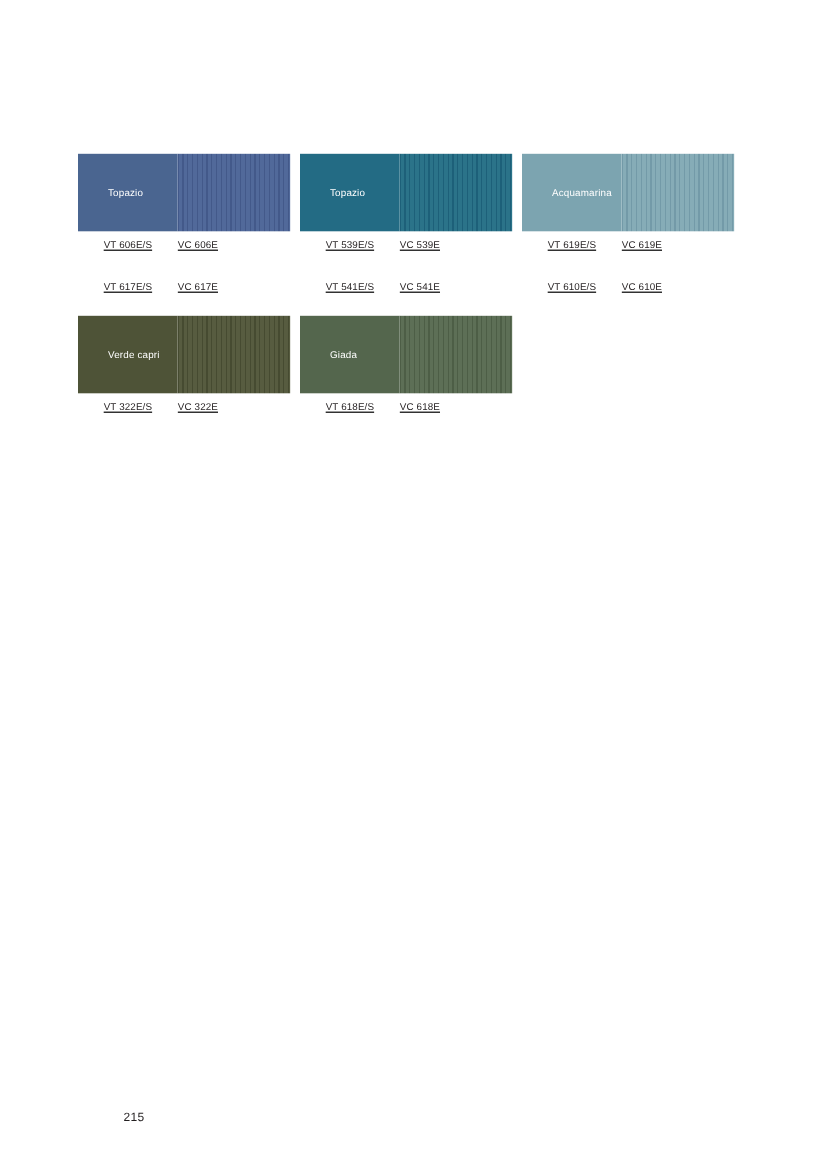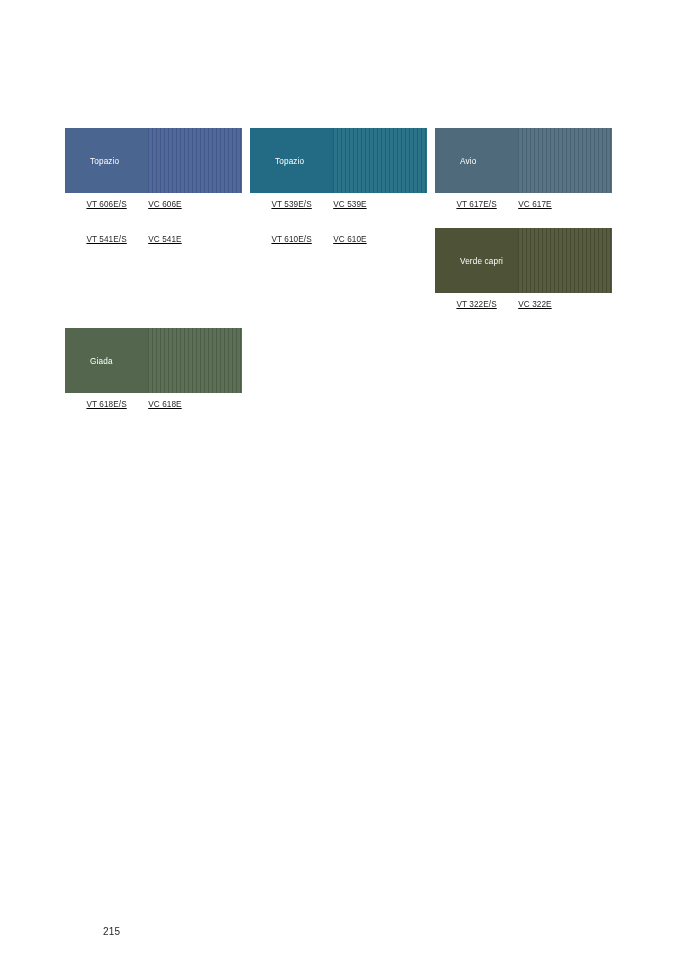--- a/index.html
+++ b/index.html
@@ -134,24 +134,30 @@
           <div class="chip-striped" style="background: repeating-linear-gradient(to right, rgb(29, 96, 121) 0px, rgb(29, 96, 121) 1px, rgb(43, 115, 137) 1px, rgb(43, 115, 137) 4px);"></div>
           <div class="chip-name">Topazio</div>
         </div>
         <div class="chip-codes">
           <div class="code code-left">VT 539E/S</div>
           <div class="code code-right">VC 539E</div>
         </div>
       </div>
       <div class="swatch-cell">
         <div class="swatch-chip">
-          <div class="chip-flat" style="background: rgb(79, 106, 123);"></div>
-          <div class="chip-striped" style="background: repeating-linear-gradient(to right, rgb(72, 99, 116) 0px, rgb(72, 99, 116) 1px, rgb(90, 115, 131) 1px, rgb(90, 115, 131) 4px);"></div>
-          <div class="chip-name">Avio</div>
+          <div class="chip-flat" style="background: rgb(124, 164, 176);"></div>
+          <div class="chip-striped" style="background: repeating-linear-gradient(to right, rgb(115, 154, 168) 0px, rgb(115, 154, 168) 1px, rgb(134, 172, 183) 1px, rgb(134, 172, 183) 4px);"></div>
+          <div class="chip-name">Acquamarina</div>
         </div>
+        <div class="chip-codes">
+          <div class="code code-left">VT 619E/S</div>
+          <div class="code code-right">VC 619E</div>
+        </div>
+      </div>
+      <div class="swatch-cell">
         <div class="chip-codes">
           <div class="code code-left">VT 617E/S</div>
           <div class="code code-right">VC 617E</div>
         </div>
       </div>
       <div class="swatch-cell">
         <div class="chip-codes">
           <div class="code code-left">VT 541E/S</div>
           <div class="code code-right">VC 541E</div>
         </div>

